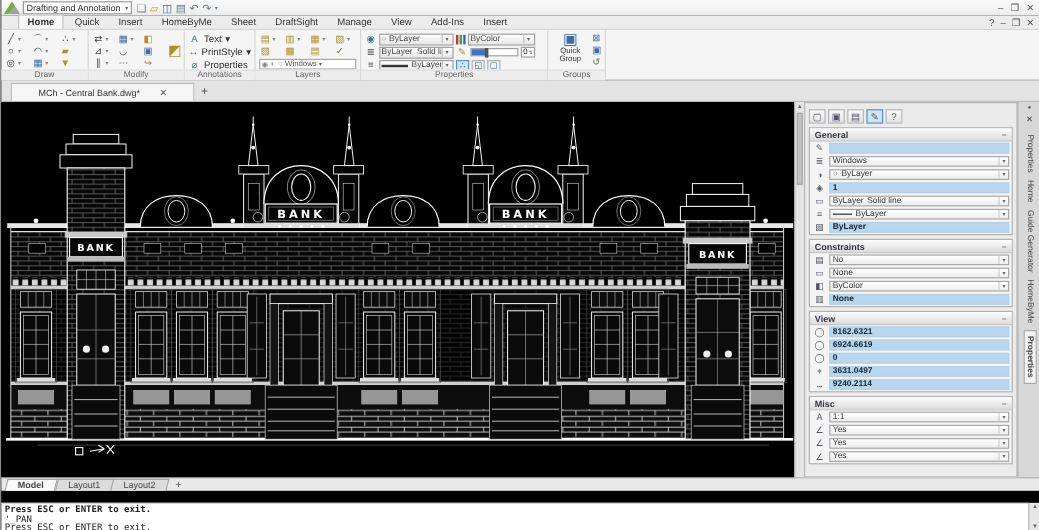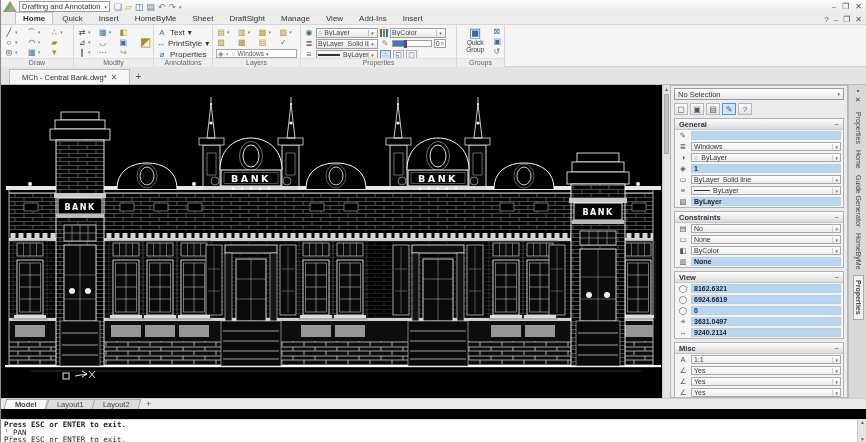--- a/index.html
+++ b/index.html
@@ -57,22 +57,22 @@
   .spin{ display:flex; border:1px solid #a0a0a0; background:#fff; height:9px; font-size:6.5px; align-items:center; padding:0 1px; gap:1px;}
   .tgl{ width:11px; height:10px; border:1px solid #b0b0b0; background:#f2f2f2; font-size:7px; display:flex; align-items:center; justify-content:center; color:#3a5f8a;}
   .tgl.on{ background:#cfe4f7; border-color:#5a91c9; }
   .quickgroup{ display:flex; flex-direction:column; align-items:center; width:34px; font-size:6.5px; color:#333; }
   .quickgroup .big{ font-size:13px; color:#3c6ea5; line-height:12px; }
   .grp-col{ display:flex; flex-direction:column; gap:1px; font-size:8px; }
 
   
   .doctabs{ position:absolute; left:0; top:67px; width:866px; height:18px; background:#e4e4e4;
             display:flex; align-items:flex-end; padding-left:8px; border-bottom:1px solid #bdbdbd; }
-  .dtab{ display:flex; align-items:center; gap:4px; background:#f6f6f6; border:1px solid #bdbdbd; border-bottom:none;
-         height:15px; padding:0 12px; font-size:7.5px; color:#333; }
+  .dtab{ display:flex; align-items:center; gap:16px; background:#f6f6f6; border:1px solid #bdbdbd; border-bottom:none;
+         height:15px; padding:0 22px; font-size:7.5px; color:#333; }
   .dtab .x{ font-size:8px; color:#555; }
   .dplus{ width:16px; height:15px; display:flex; align-items:center; justify-content:center; font-size:10px; color:#555; }
 
   
   .main{ position:absolute; left:0; top:85px; width:866px; height:313px; }
   .canvas{ position:absolute; left:0; top:0; width:661px; height:313px; background:#000; }
   .canvas svg{ display:block; }
   .vscroll{ position:absolute; left:661px; top:0; width:8px; height:313px; background:#e4e4e4; border-left:1px solid #c8c8c8;}
   .vscroll .arr{ height:8px; font-size:5px; text-align:center; color:#666; line-height:8px;}
   .vscroll .vthumb{ margin:1px; height:60px; background:#c2c2c2; border:1px solid #a8a8a8;}
@@ -601,26 +601,20 @@
         </g>
       </svg>
     </div>
 
     <div class="vscroll">
       <div class="arr">▲</div>
       <div class="vthumb"></div>
     </div>
 
     <div class="palette">
-      <div class="selrow">
-        <div class="selcombo">
-          <span>No Selection</span>
-          <span class="ca">▾</span>
-        </div>
-      </div>
       <div class="ptools">
         <div class="ptool">▢</div>
         <div class="ptool">▣</div>
         <div class="ptool">▤</div>
         <div class="ptool on">✎</div>
         <div class="ptool">?</div>
       </div>
 
       <div class="psec">
         <div class="phead">

